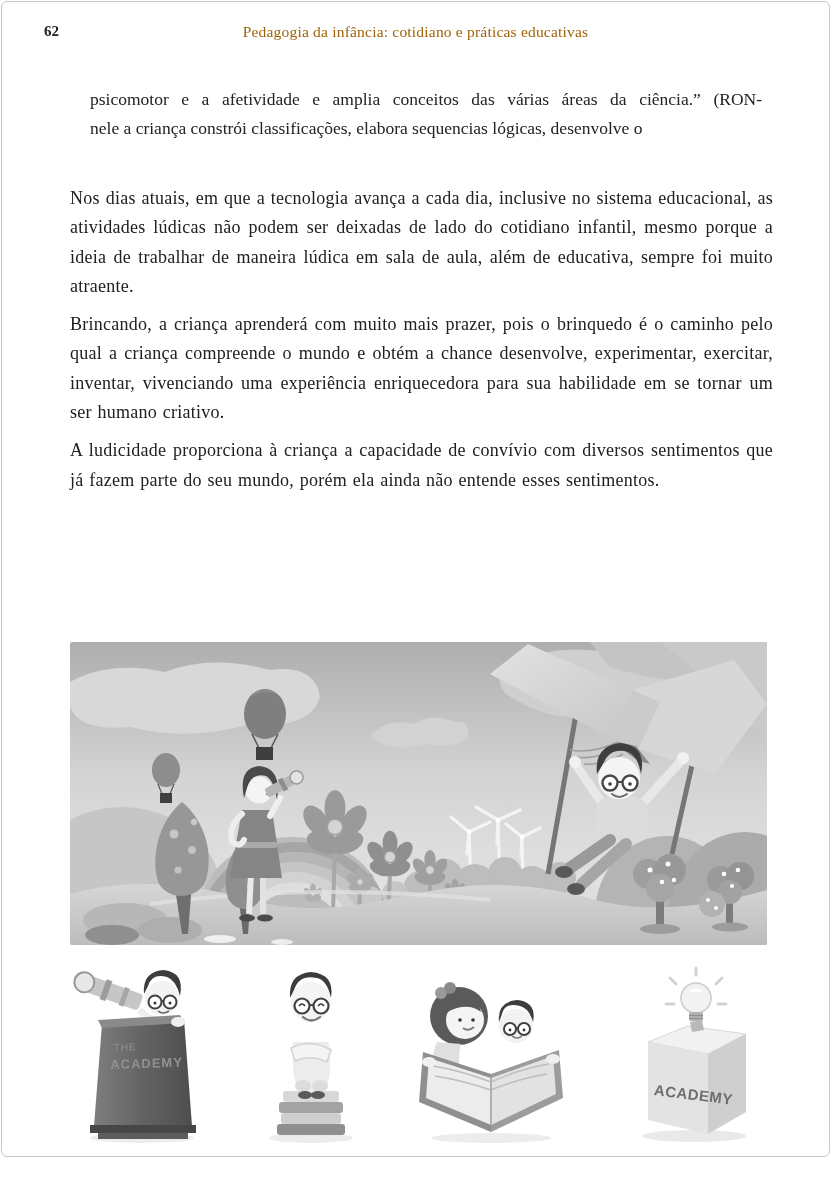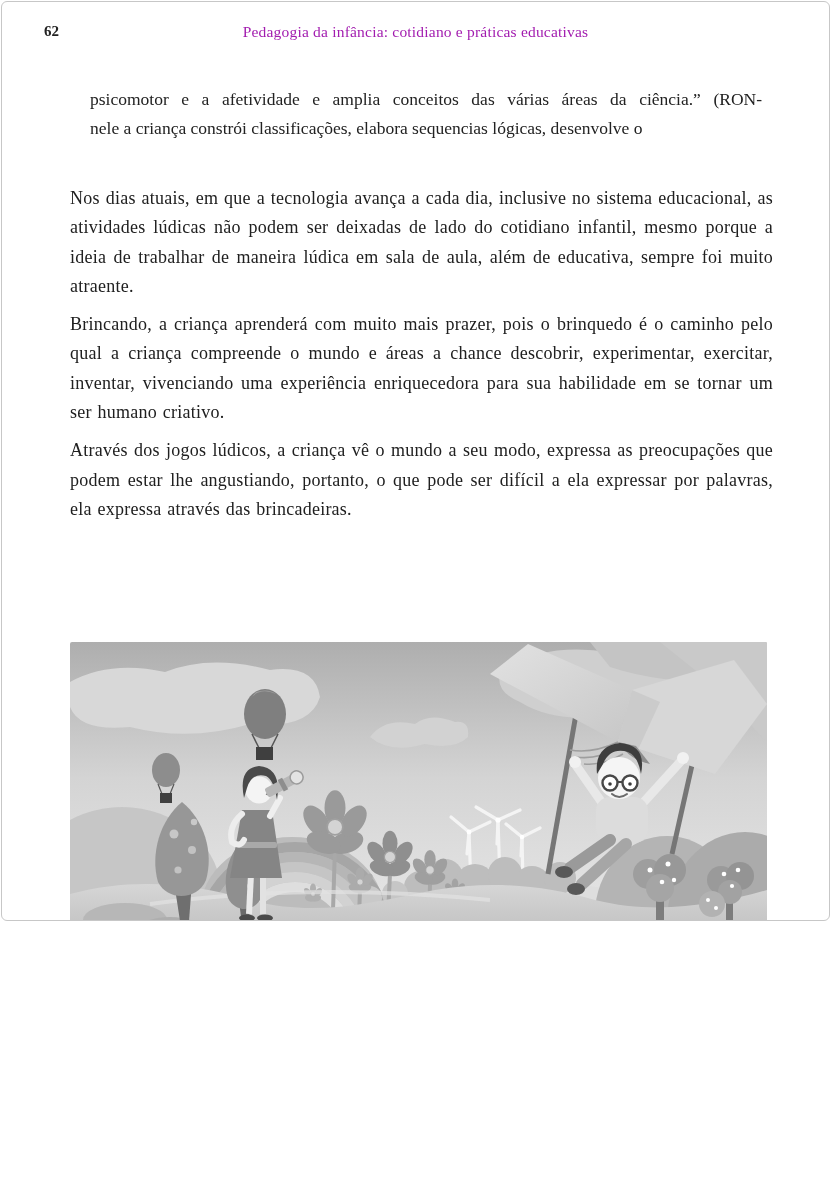--- a/index.html
+++ b/index.html
@@ -1,24 +1,24 @@
 <!DOCTYPE html>
 <html><head>
 <meta charset="utf-8">
 <style>
   * { margin:0; padding:0; box-sizing:border-box; }
   html,body { width:832px; height:1200px; background:#ffffff; }
   .page {
-    position:absolute; left:1px; top:1px; width:829px; height:920px;
+    position:absolute; left:1px; top:1px; width:829px; height:1156px;
     background:#ffffff; border:1px solid #c7c7c7; border-radius:6px;
     font-family:"Liberation Serif", serif; color:#1f1f1f; overflow:hidden;
   }
   .header { position:absolute; top:21px; left:0; right:0; height:22px; }
   .page-number { position:absolute; left:42px; top:0; font-size:15px; font-weight:bold; color:#222; }
-  .running-title { text-align:center; font-size:15.5px; color:#a21caf; letter-spacing:0.2px; }
+  .running-title { text-align:center; font-size:15.5px; color:#a16207; letter-spacing:0.2px; }
 
   .quote-block {
     position:absolute; top:83px; left:88px; right:67px;
     font-size:17.5px; line-height:29px; color:#222;
   }
   .quote-line:not(:last-child) { text-align:justify; text-align-last:justify; }
 
   .body-text { position:absolute; top:182px; left:68px; right:56px; }
   .body-text p {
     font-size:18px; line-height:29.3px; text-align:justify;
@@ -46,22 +46,22 @@
     <div class="running-title">Pedagogia da infância: cotidiano e práticas educativas</div>
   </div>
 
   <div class="quote-block">
     <div class="quote-line">psicomotor e a afetividade e amplia conceitos das várias áreas da ciência.” (RON-</div>
     <div class="quote-line">nele a criança constrói classificações, elabora sequencias lógicas, desenvolve o</div>
   </div>
 
   <div class="body-text">
     <p>Nos dias atuais, em que a tecnologia avança a cada dia, inclusive no sistema educacional, as atividades lúdicas não podem ser deixadas de lado do cotidiano infantil, mesmo porque a ideia de trabalhar de maneira lúdica em sala de aula, além de educativa, sempre foi muito atraente.</p>
-    <p>Brincando, a criança aprenderá com muito mais prazer, pois o brinquedo é o caminho pelo qual a criança compreende o mundo e áreas a chance descobrir, experimentar, exercitar, inventar, vivenciando uma experiência enriquecedora para sua habilidade em se tornar um ser humano criativo.</p>
-    <p>Através dos jogos lúdicos, a criança vê o mundo a seu modo, expressa as preocupações que podem estar lhe angustiando, portanto, o que pode ser difícil a ela expressar por palavras, ela expressa através das brincadeiras.</p>
+    <p>Brincando, a criança aprenderá com muito mais prazer, pois o brinquedo é o caminho pelo qual a criança compreende o mundo e obtém a chance desenvolve, experimentar, exercitar, inventar, vivenciando uma experiência enriquecedora para sua habilidade em se tornar um ser humano criativo.</p>
+    <p>A ludicidade proporciona à criança a capacidade de convívio com diversos sentimentos que já fazem parte do seu mundo, porém ela ainda não entende esses sentimentos.</p>
   </div>
 
   <div class="main-illustration">
     <svg width="697" height="303" viewBox="0 0 697 303">
       <defs>
         <linearGradient id="sky" x1="0" y1="0" x2="0" y2="1">
           <stop offset="0" stop-color="#aeaeae"></stop>
           <stop offset="0.45" stop-color="#d4d4d4"></stop>
           <stop offset="1" stop-color="#e9e9e9"></stop>
         </linearGradient>

